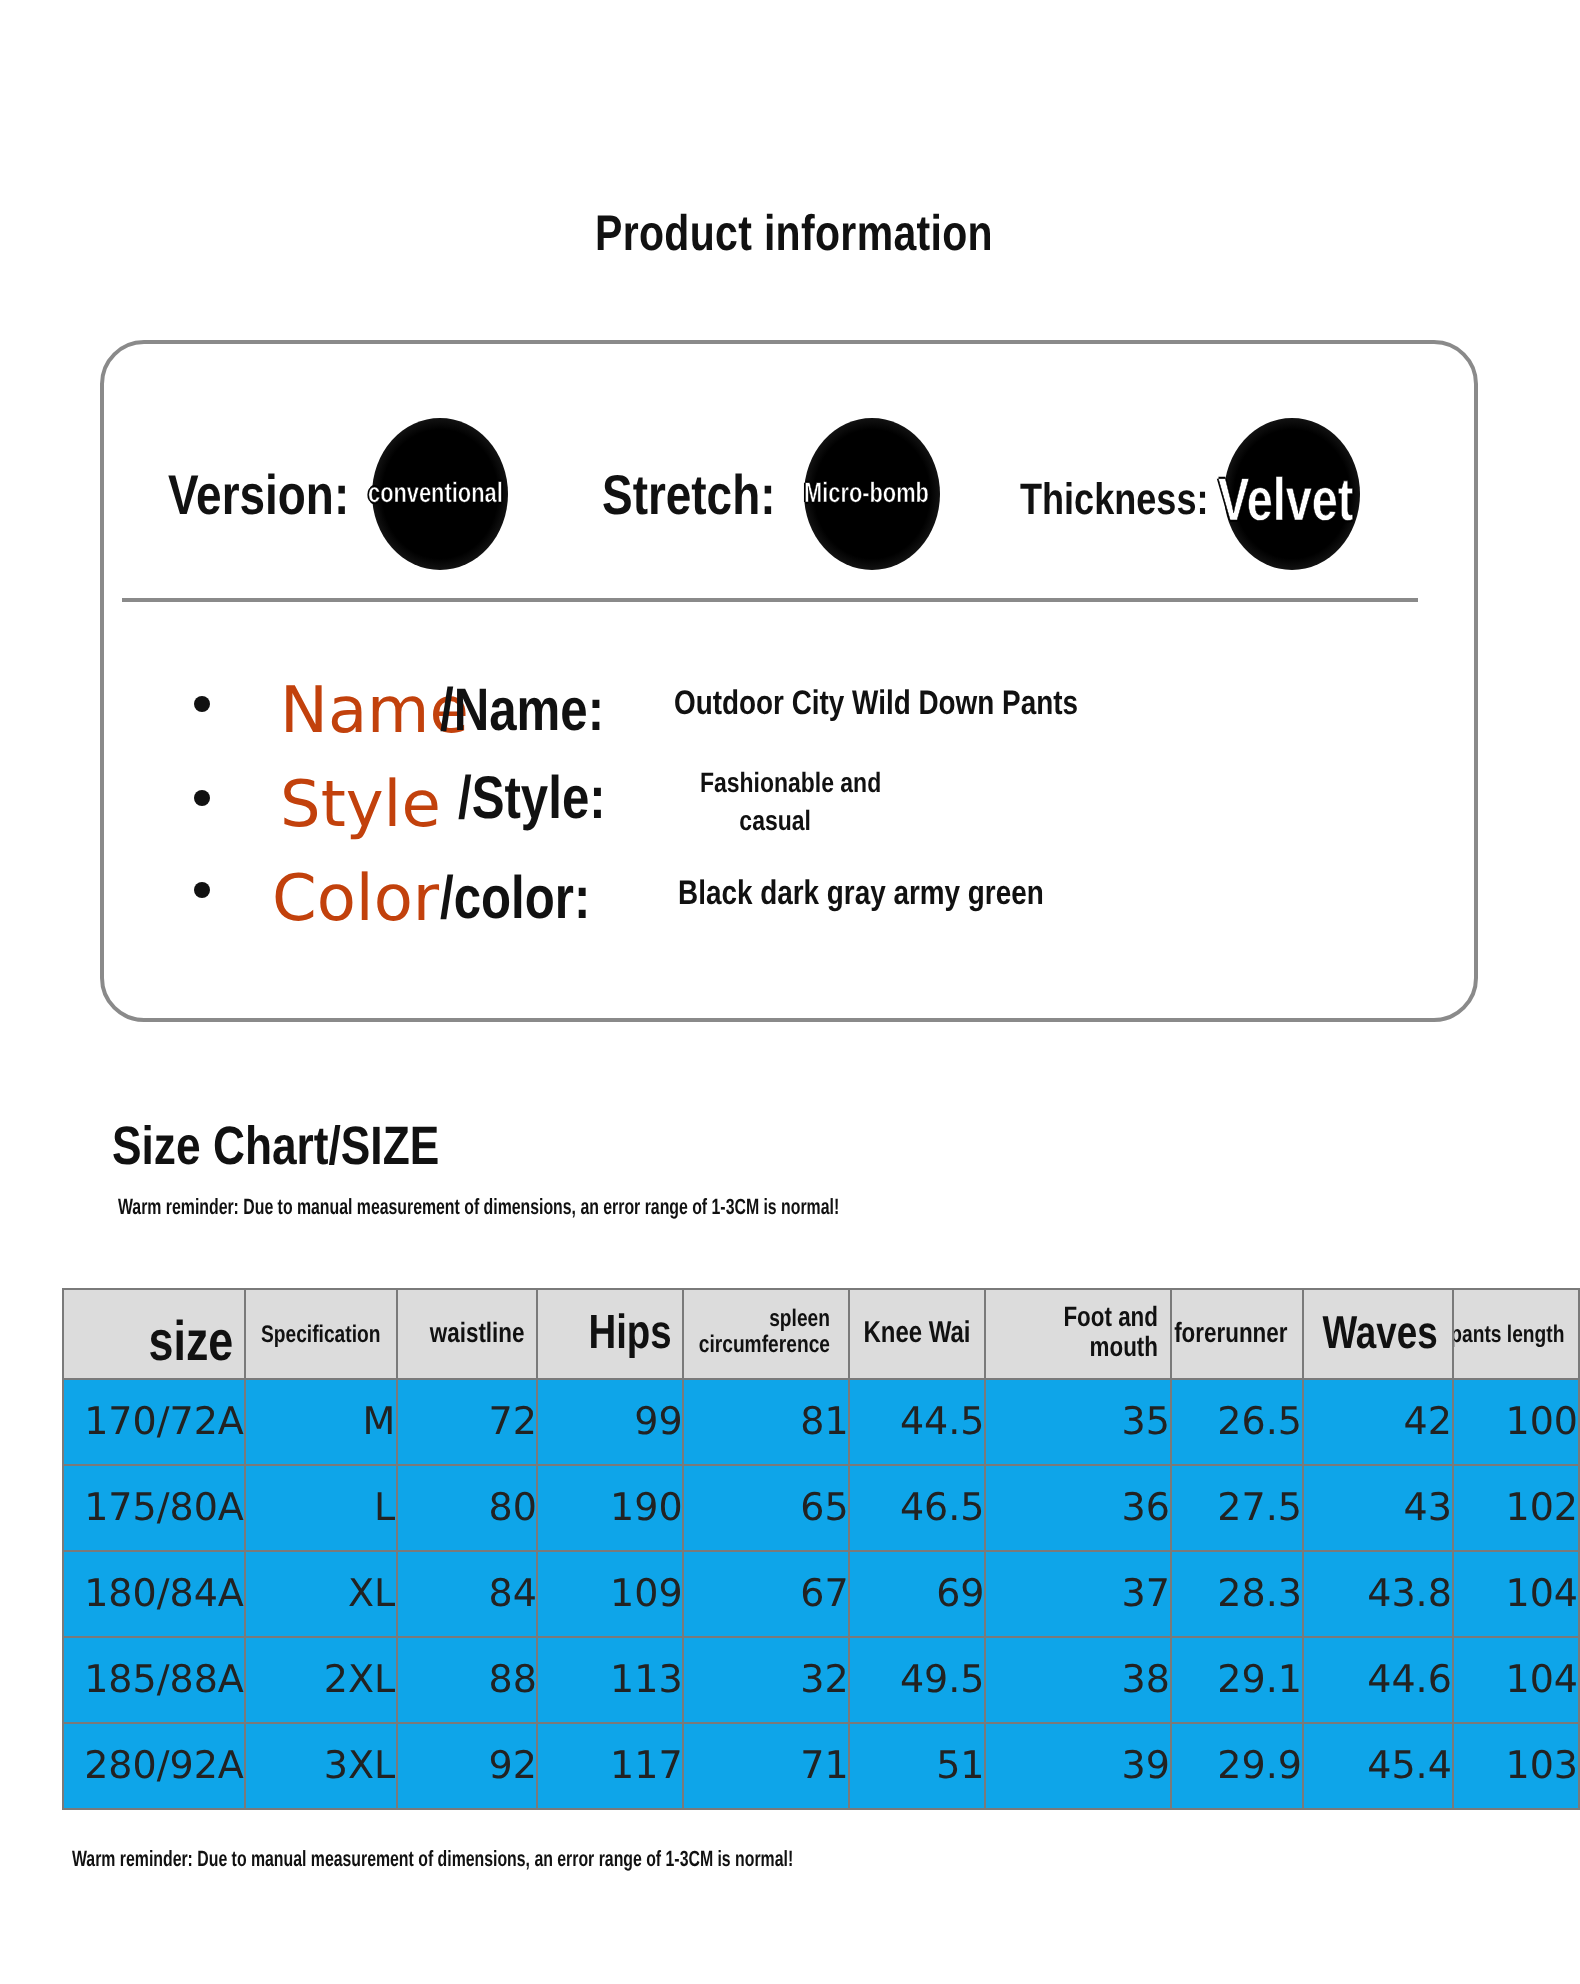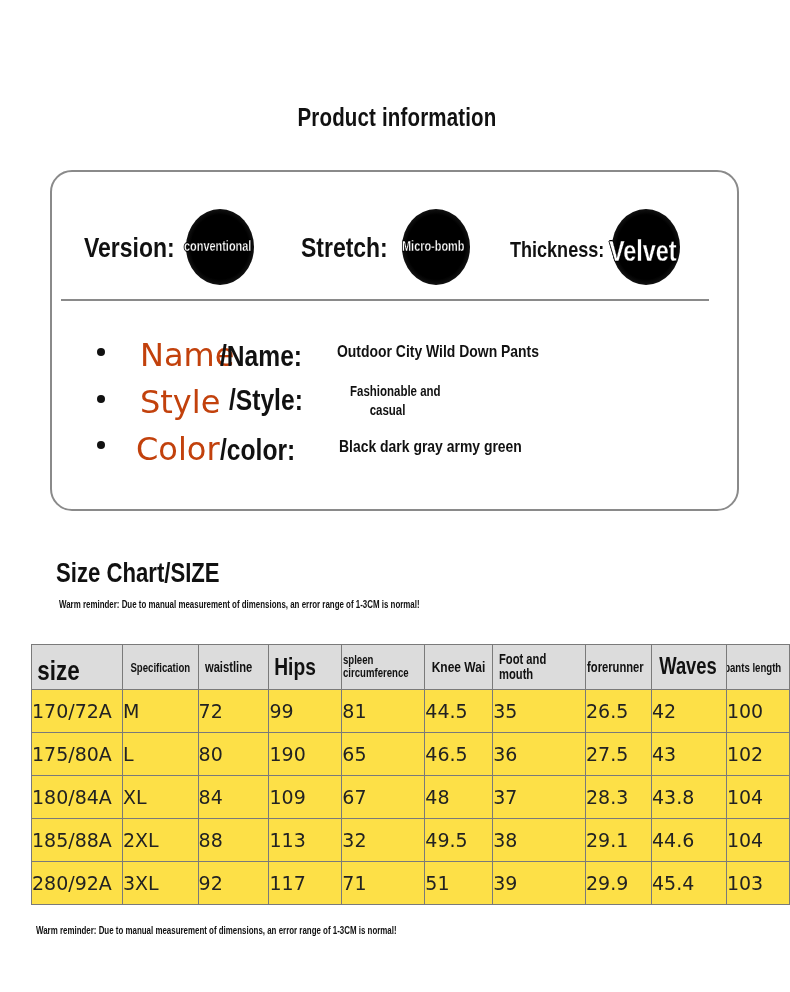--- a/index.html
+++ b/index.html
@@ -13,23 +13,23 @@
     .blob-label.big { font-size: 30px; top: 234px; }
     .divider { position: absolute; left: 61px; top: 299px; width: 648px; height: 2px; background: #8a8a8a; }
     .bullet { position: absolute; left: 97px; width: 8px; height: 8px; border-radius: 50%; background: #111; }
     .label-en { position: absolute; font-family: "DejaVu Sans", sans-serif; font-size: 32px; font-weight: normal; color: #c2410c; white-space: nowrap; margin-left: 13px; }
     .label-slash { position: absolute; font-weight: bold; font-size: 30px; transform: scaleX(0.82); transform-origin: left center; white-space: nowrap; }
     .label-val { position: absolute; font-weight: bold; font-size: 17px; transform: scaleX(0.82); transform-origin: left center; white-space: nowrap; }
     .label-val.small { font-size: 14px; text-align: center; line-height: 19px; }
     .size-title { position: absolute; left: 56px; top: 558px; font-weight: bold; font-size: 27px; transform: scaleX(0.82); transform-origin: left center; white-space: nowrap; }
     .reminder { position: absolute; font-size: 11px; font-weight: bold; transform: scaleX(0.72); transform-origin: left center; white-space: nowrap; color: #111; }
     table.sizes { position: absolute; left: 31px; top: 644px; border-collapse: collapse; table-layout: fixed; }
-    table.sizes th, table.sizes td { border: 1px solid #7a7a7a; text-align: left; padding: 0; overflow: hidden; }
+    table.sizes th, table.sizes td { border: 1px solid #7a7a7a; text-align: right; padding: 0; overflow: hidden; }
     table.sizes th { height: 44px; background: #dcdcdc; font-weight: bold; color: #111; line-height: 1.1; }
-    table.sizes td { height: 42px; font-family: "DejaVu Sans", sans-serif; font-size: 19px; color: #222; background: #fde047; }
+    table.sizes td { height: 42px; font-family: "DejaVu Sans", sans-serif; font-size: 19px; color: #222; background: #0ea5e9; }
     .hx { display: inline-block; transform: scaleX(0.8); white-space: nowrap; }
     .hx.nowrapoff { white-space: normal; }
   </style>
 </head>
 <body>
 
 <div class="title">Product information</div>
 
 <div class="card"></div>
 
@@ -119,21 +119,21 @@
       <td>27.5</td>
       <td>43</td>
       <td>102</td>
     </tr>
     <tr>
       <td>180/84A</td>
       <td>XL</td>
       <td>84</td>
       <td>109</td>
       <td>67</td>
-      <td>48</td>
+      <td>69</td>
       <td>37</td>
       <td>28.3</td>
       <td>43.8</td>
       <td>104</td>
     </tr>
     <tr>
       <td>185/88A</td>
       <td>2XL</td>
       <td>88</td>
       <td>113</td>

